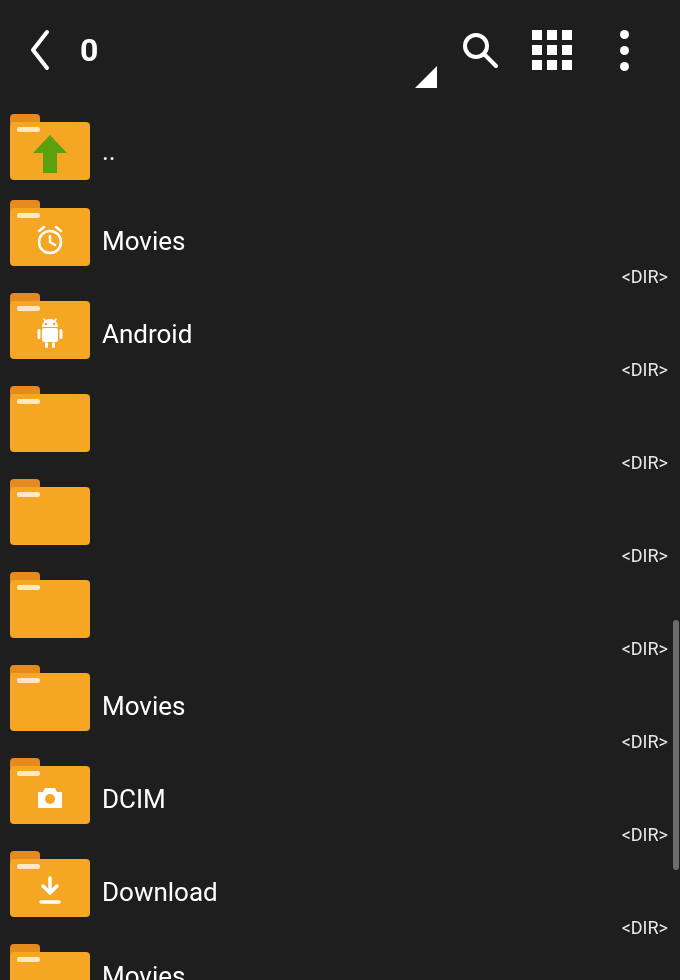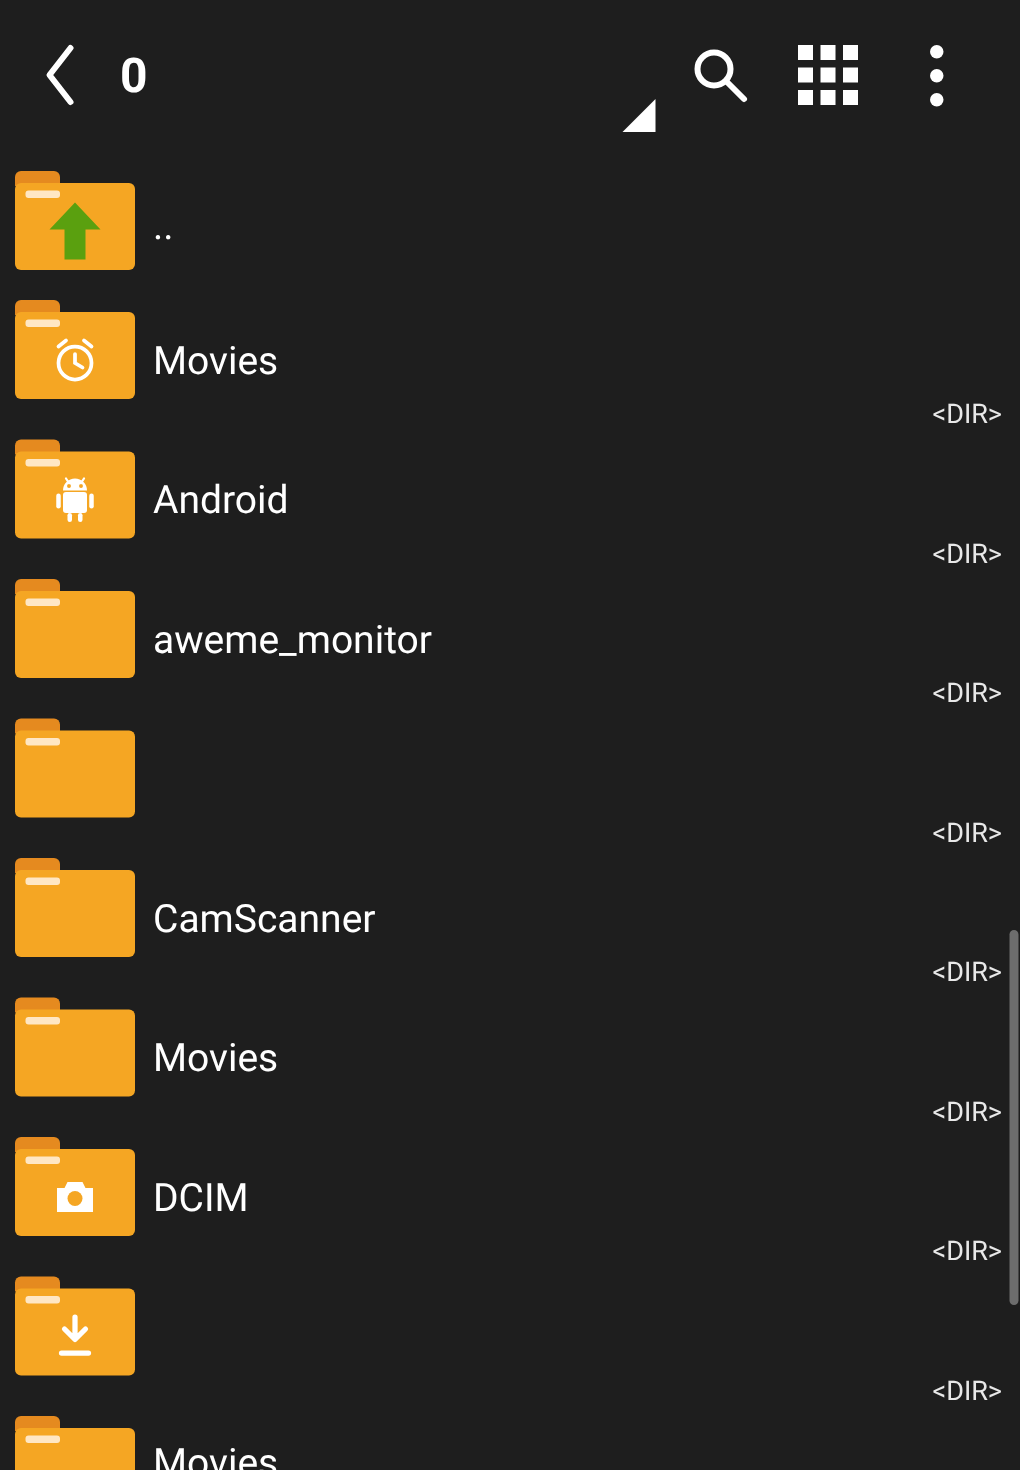--- a/index.html
+++ b/index.html
@@ -250,40 +250,38 @@
     <div class="name">Android</div>
     <div class="dir-tag">&lt;DIR&gt;</div>
   </div>
 
   <div class="row">
     <div class="folder">
         <div class="folder-body">
           <div class="folder-strip"></div>
         </div>
       </div>
-    <div class="name">aweme_monitor</div>
-    <div class="dir-tag">&lt;DIR&gt;</div>
-  </div>
-
-  <div class="row">
-    <div class="folder">
-        <div class="folder-body">
-          <div class="folder-strip"></div>
-        </div>
-      </div>
-    <div class="dir-tag">&lt;DIR&gt;</div>
-  </div>
-
-  <div class="row">
-    <div class="folder">
-        <div class="folder-body">
-          <div class="folder-strip"></div>
-        </div>
-      </div>
-    <div class="name">CamScanner</div>
+    <div class="dir-tag">&lt;DIR&gt;</div>
+  </div>
+
+  <div class="row">
+    <div class="folder">
+        <div class="folder-body">
+          <div class="folder-strip"></div>
+        </div>
+      </div>
+    <div class="dir-tag">&lt;DIR&gt;</div>
+  </div>
+
+  <div class="row">
+    <div class="folder">
+        <div class="folder-body">
+          <div class="folder-strip"></div>
+        </div>
+      </div>
     <div class="dir-tag">&lt;DIR&gt;</div>
   </div>
 
   <div class="row">
     <div class="folder">
         <div class="folder-body">
           <div class="folder-strip"></div>
         </div>
       </div>
     <div class="name">Movies</div>
@@ -311,20 +309,21 @@
       <div class="folder-body">
           <div class="folder-strip"></div>
         <div class="folder-overlay">
           <svg width="26" height="30" viewBox="0 0 26 30">
               <path d="M13 2 v14 M6 10 l7 7 l7 -7" stroke="#fff" stroke-width="3.5" fill="none" stroke-linecap="round" stroke-linejoin="round"></path>
               <line x1="4" y1="26" x2="22" y2="26" stroke="#fff" stroke-width="3.5" stroke-linecap="round"></line>
             </svg>
         </div>
       </div>
     </div>
+    <div class="name">Download</div>
     <div class="dir-tag">&lt;DIR&gt;</div>
   </div>
 
   <div class="row partial">
     <div class="folder">
         <div class="folder-body">
           <div class="folder-strip"></div>
         </div>
       </div>
     <div class="name" style="margin-top:18px">Movies</div>

